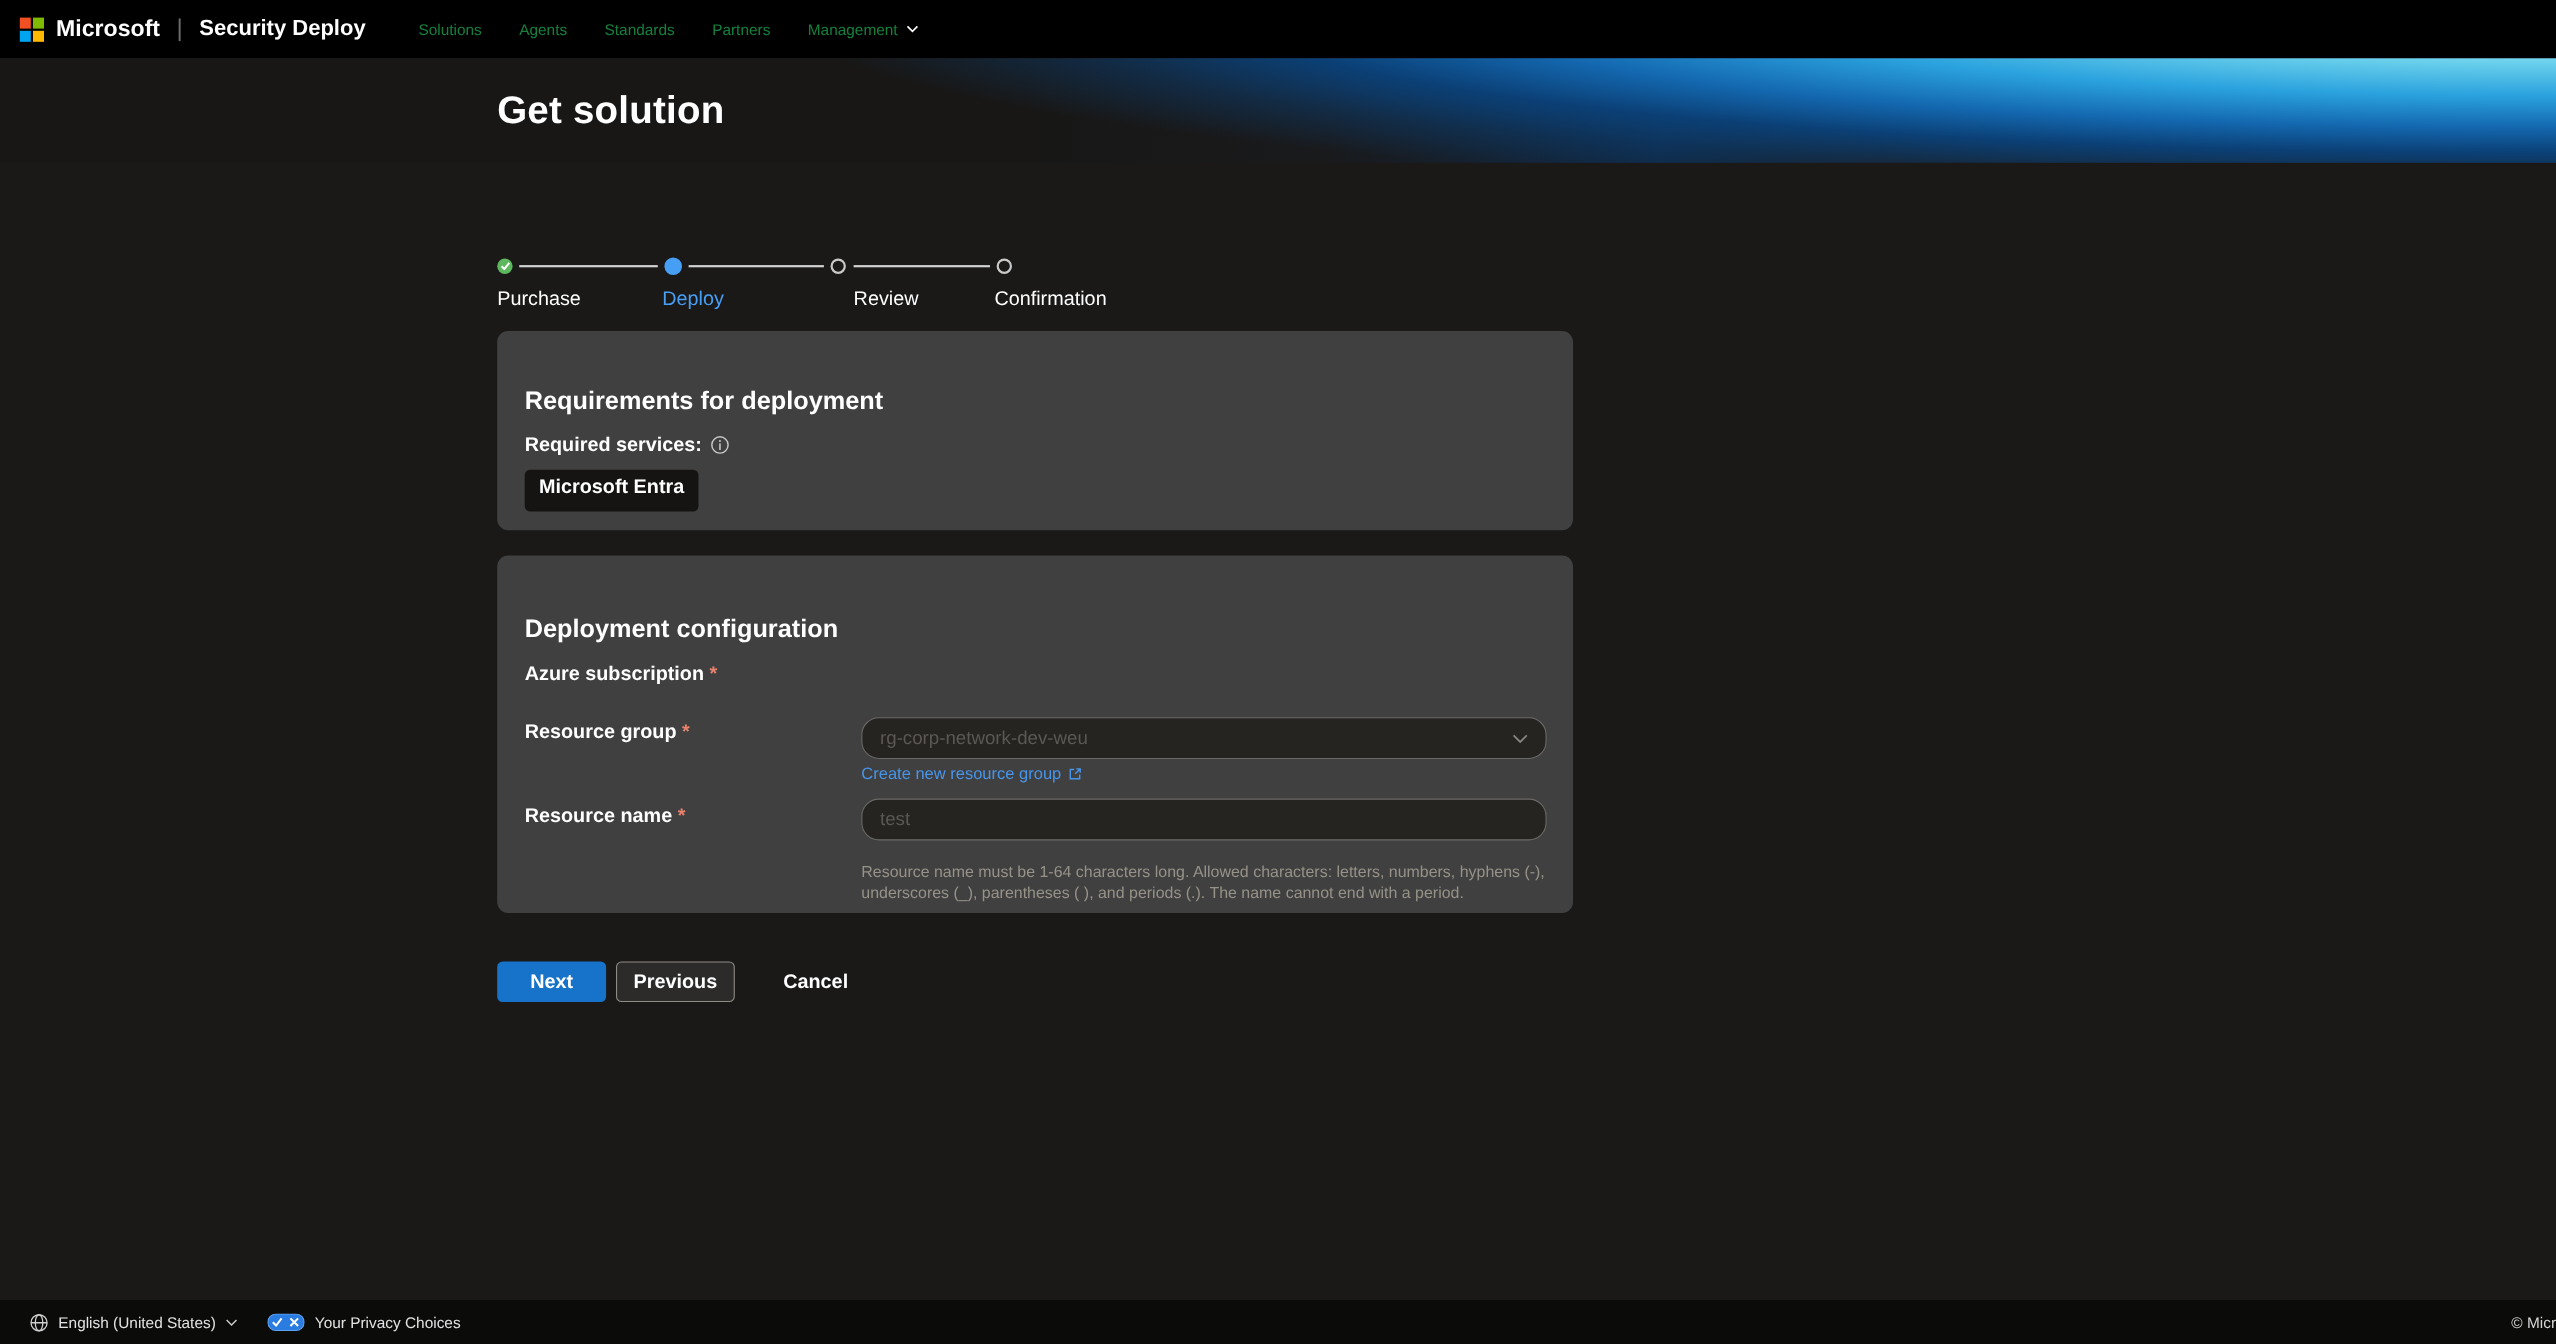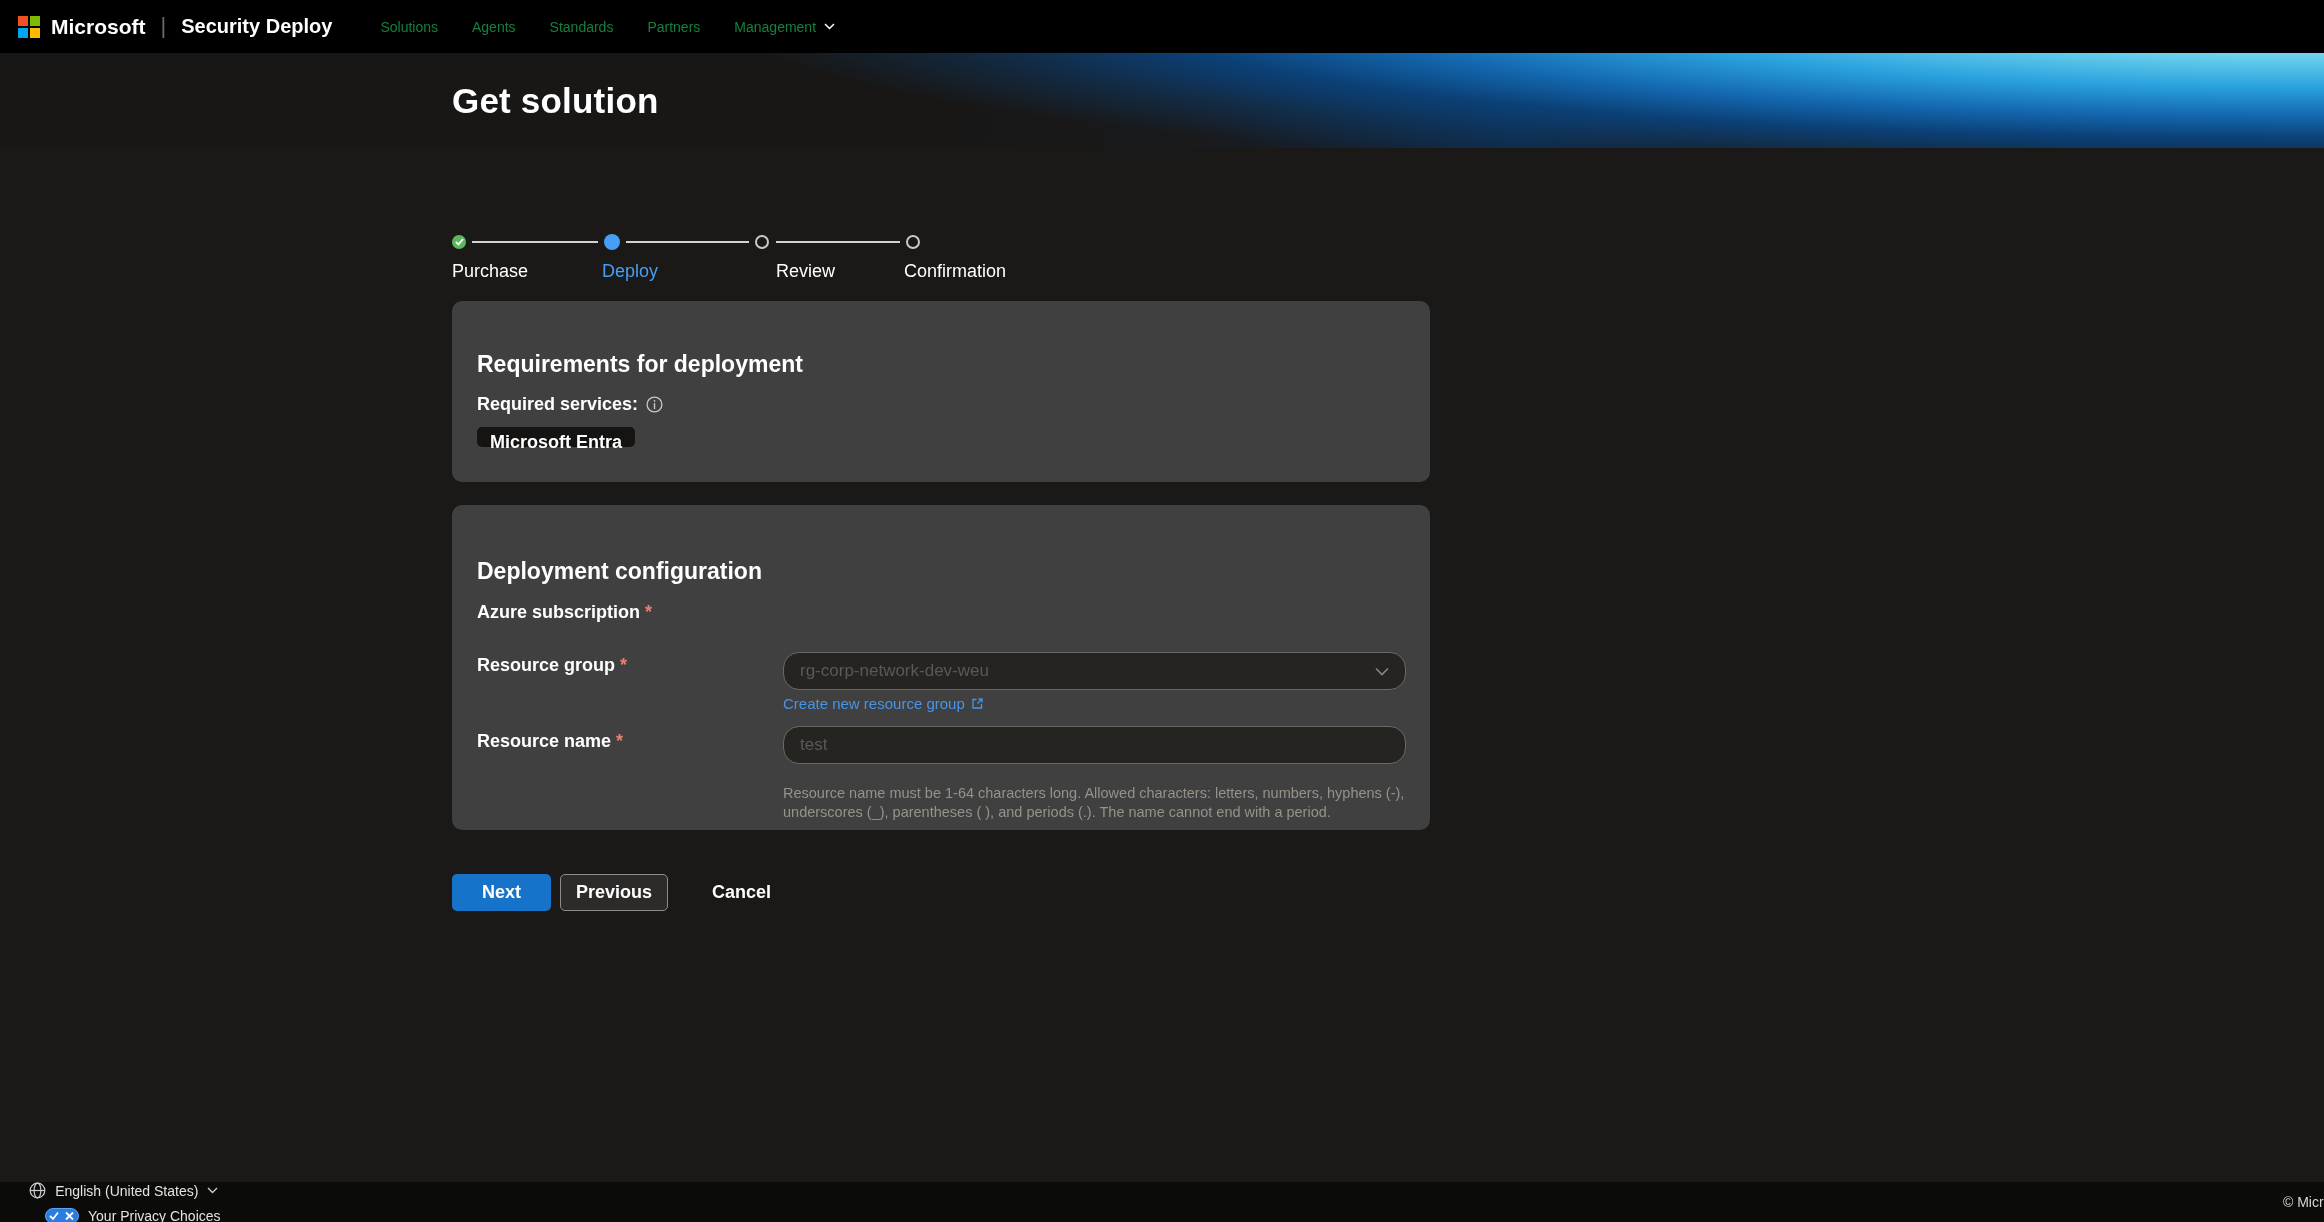--- a/index.html
+++ b/index.html
@@ -48,21 +48,21 @@
 
   
   .card { position:absolute; left:0; width:978px; background:#404040; border-radius:10px; }
   .card-req { top:153px; height:181px; }
   .card-cfg { top:357px; height:325px; }
   .card-title { position:absolute; left:25px; font-size:23px; font-weight:700; color:#fff; }
   .card-req .card-title { top:31px; }
   .card-cfg .card-title { top:34px; }
 
   .req-services { position:absolute; left:25px; top:93px; display:flex; align-items:center; gap:8px; font-size:18px; font-weight:700; color:#fff; }
-  .chip { position:absolute; left:25px; top:126px; height:20px; line-height:30px; padding:0 13px; background:#151413; border-radius:5px; font-size:18px; font-weight:700; color:#fff; }
+  .chip { position:absolute; left:25px; top:126px; height:38px; line-height:30px; padding:0 13px; background:#151413; border-radius:5px; font-size:18px; font-weight:700; color:#fff; }
 
   .field-label { position:absolute; left:25px; font-size:18px; font-weight:600; color:#fff; white-space:nowrap; }
   .req-mark { color:#e8826e; margin-left:5px; font-weight:600; }
 
   .select, .text-input {
     position:absolute; left:331px; width:623px; height:38px;
     background:#252421; border:1.5px solid #6b6965; border-radius:16px;
     display:flex; align-items:center; padding:0 16px; cursor:pointer;
   }
   .select-value { flex:1; font-size:17px; color:#5b5855; white-space:nowrap; overflow:hidden; }
@@ -75,21 +75,21 @@
 
   
   .actions { position:absolute; left:0; top:726px; display:flex; align-items:center; }
   .btn { height:37px; border-radius:5px; font-size:18px; font-weight:600; font-family:inherit; color:#fff; display:flex; align-items:center; justify-content:center; cursor:pointer; border:none; }
   .btn-next { width:99px; background:#1673c9; }
   .btn-prev { width:108px; background:#2c2b2a; border:1.5px solid #8f8b86; margin-left:9px; }
   .btn-cancel { background:transparent; padding:0 18px; margin-left:26px; }
 
   
   .footer { position:absolute; left:0; right:0; bottom:0; height:40px; background:#0b0b0a; }
-  .footer-left { position:absolute; left:27px; top:0; height:100%; display:flex; align-items:center; gap:9px;flex-direction:column; }
+  .footer-left { position:absolute; left:27px; top:0; height:100%; display:flex; align-items:center; gap:9px; }
   .footer-text { font-size:14px; color:#e3e3e3; white-space:nowrap; cursor:pointer; }
   .lang-group { display:flex; align-items:center; gap:9px; cursor:pointer; }
   .privacy-group { display:flex; align-items:center; gap:9px; margin-left:18px; cursor:pointer; }
   .footer-links { position:absolute; right:66px; top:0; height:100%; display:flex; align-items:center; gap:26px; }
   .footer-link { font-size:14px; color:#d6d6d6; white-space:nowrap; cursor:pointer; }
   .copyright { position:absolute; left:2283px; top:0; height:100%; display:flex; align-items:center; font-size:14px; color:#d6d6d6; white-space:nowrap; }
 
   svg { display:block; }
 </style>
 </head>

